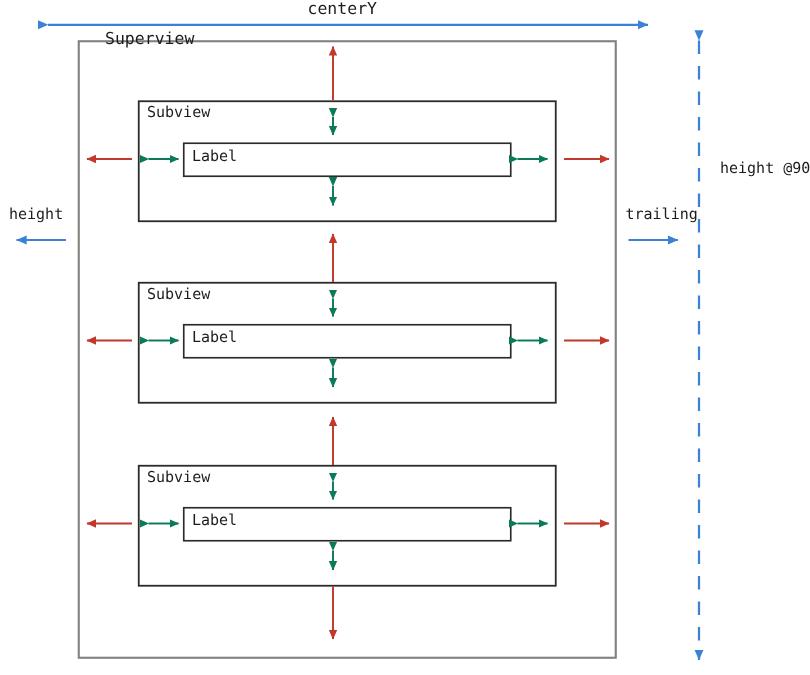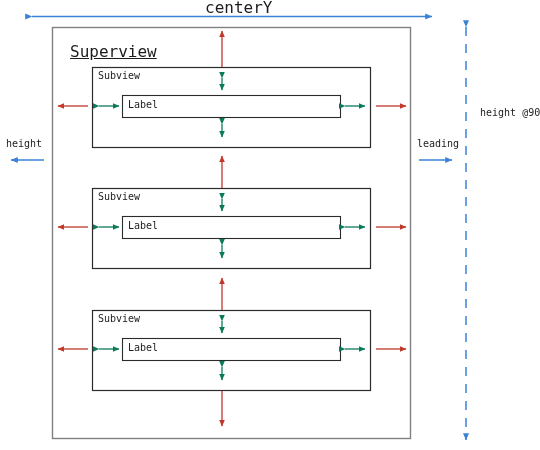--- a/index.html
+++ b/index.html
@@ -25,21 +25,21 @@
     width: 540px;
     height: 450px;
   }
   .lbl {
     position: absolute;
     font-family: "DejaVu Sans Mono", "Liberation Mono", monospace;
     color: #1c1c1c;
     white-space: nowrap;
     line-height: 1;
   }
-  .lbl-11 { font-size: 16px; }
+  .lbl-11 { font-size: 11px; }
   .lbl-10 { font-size: 10px; }
 </style>
 </head>
 <body>
 
 <div id="canvas">
 
   <svg class="layer" viewBox="0 0 540 450">
     <defs>
 
@@ -162,30 +162,30 @@
     <g>
       <line x1="345" y1="349" x2="365" y2="349" stroke="#0b7a5a" stroke-width="1.3" marker-start="url(#ah-grn)" marker-end="url(#ah-grn)"></line>
     </g>
     <g>
       <line x1="376" y1="349" x2="406" y2="349" stroke="#c0392b" stroke-width="1.3" marker-end="url(#ah-red-r)"></line>
     </g>
   </svg>
 
   <div class="lbl lbl-11" style="left:205px; top:0px;">centerY</div>
 
-  <div class="lbl lbl-11" style="left:70px; top:44px;text-decoration:underline;">Superview</div>
+  <div class="lbl lbl-11" style="left:70px; top:20px;">Superview</div>
 
   <div class="lbl lbl-10" style="left:98px; top:71px;">Subview</div>
   <div class="lbl lbl-10" style="left:128px; top:100px;">Label</div>
 
   <div class="lbl lbl-10" style="left:98px; top:192px;">Subview</div>
   <div class="lbl lbl-10" style="left:128px; top:221px;">Label</div>
 
   <div class="lbl lbl-10" style="left:98px; top:314px;">Subview</div>
   <div class="lbl lbl-10" style="left:128px; top:343px;">Label</div>
 
   <div class="lbl lbl-10" style="left:6px; top:139px;">height</div>
 
-  <div class="lbl lbl-10" style="left:417px; top:139px;">leading</div>
+  <div class="lbl lbl-10" style="left:417px; top:139px;">trailing</div>
 
   <div class="lbl lbl-10" style="left:480px; top:108px;">height @900</div>
 
 </div>
 
 </body></html>

